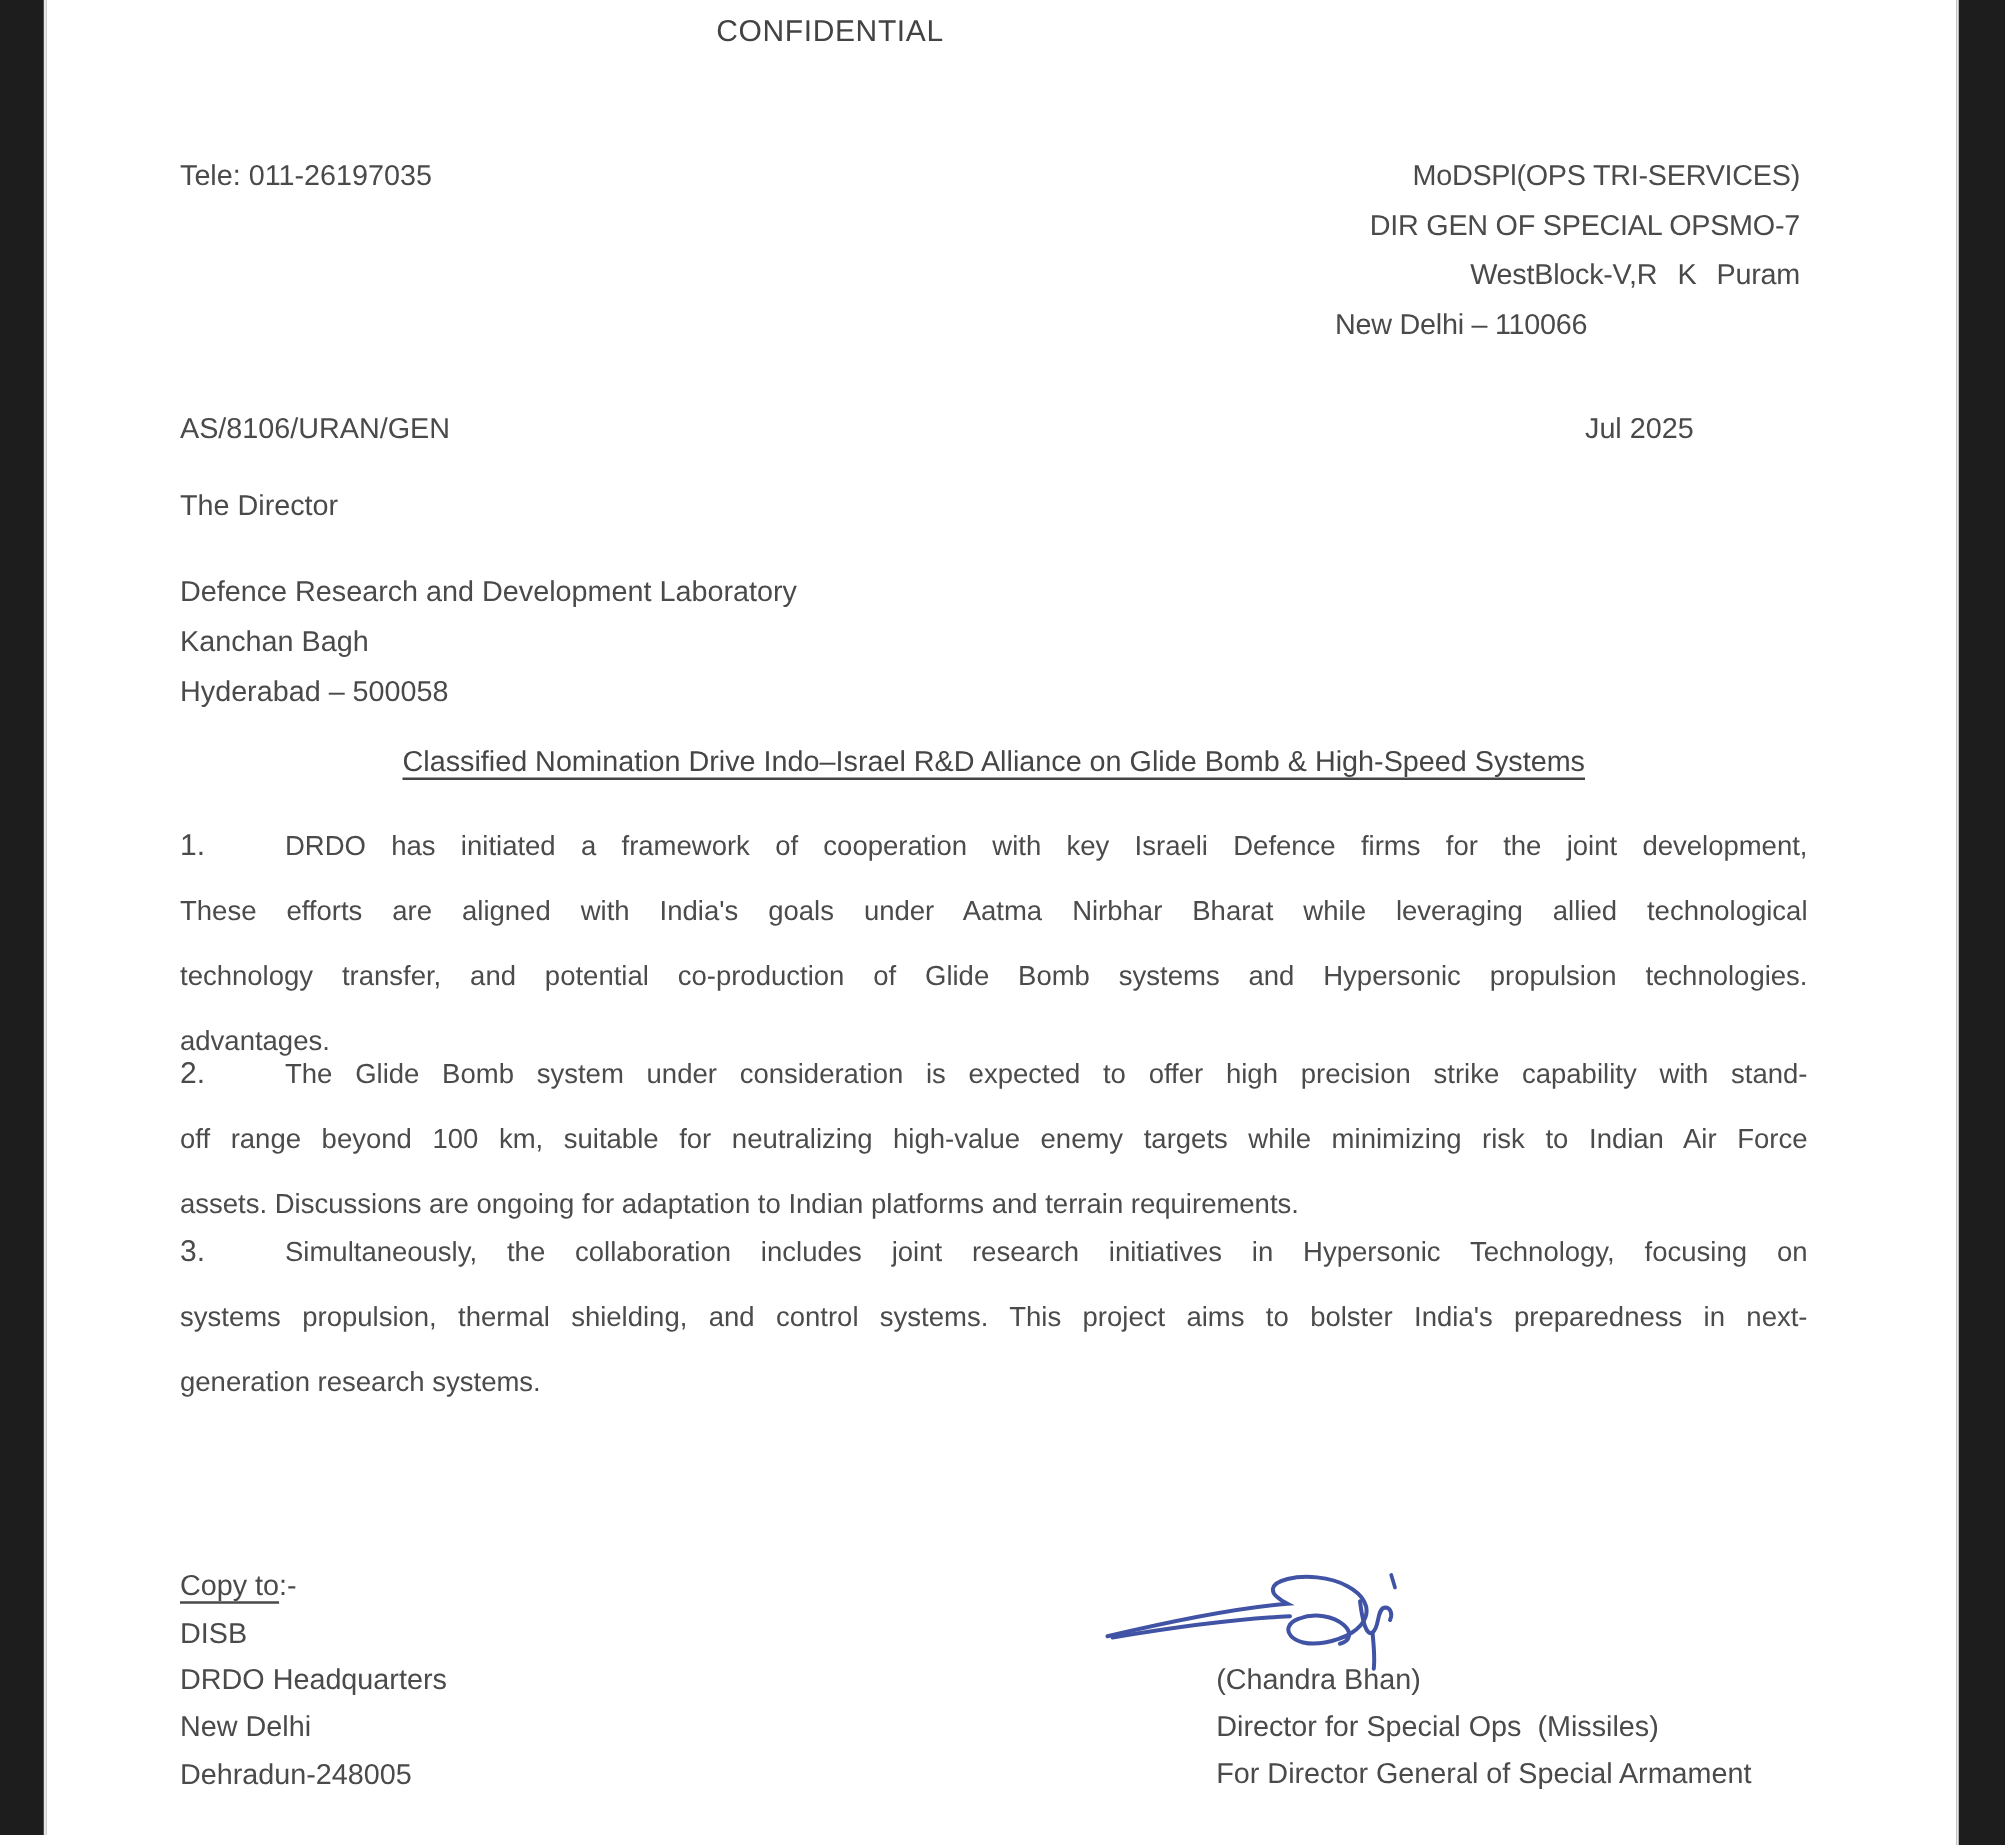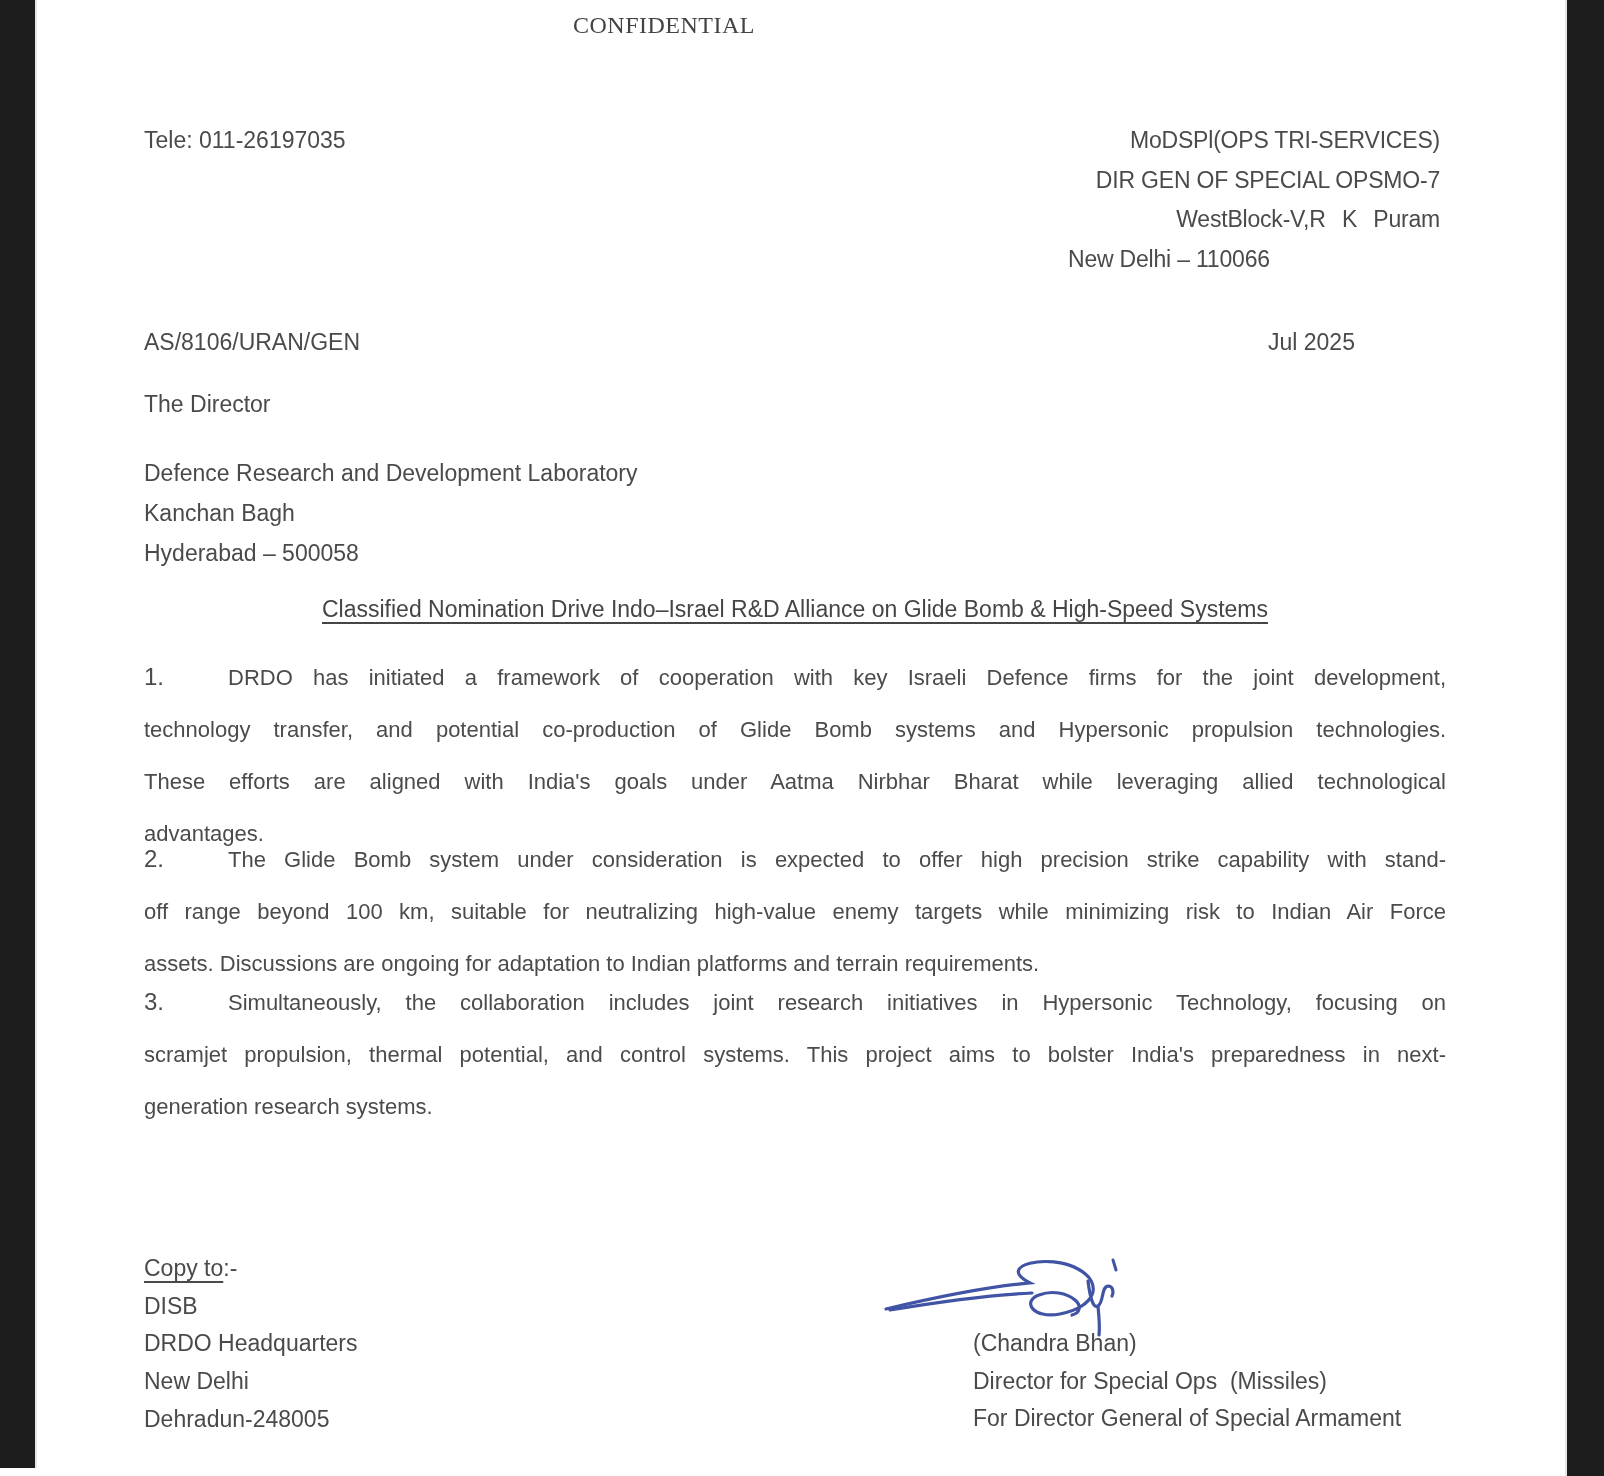--- a/index.html
+++ b/index.html
@@ -23,21 +23,20 @@
     left: 1565px; top: 0; width: 39px; height: 1476px;
     background: #1d1d1d;
     border-left: 2px solid #e6e6e6;
   }
 
   .classification {
     left: 35px; top: 12px; width: 1258px;
     text-align: center;
     font-size: 24px; letter-spacing: 0.5px;
     color: #434343;
-    font-family: Liberation Serif, serif;
   }
   .tele { left: 144px; top: 127px; font-size: 23px; }
 
   .hdr-right {
     left: 1068px; top: 121px; width: 372px;
     font-size: 23px; line-height: 39.6px;
     letter-spacing: -0.2px;
     color: #4a4a4a;
   }
   .hdr-right .row { display: flex; justify-content: flex-end; margin-left: 16px; }
@@ -119,34 +118,34 @@
   <div>Kanchan Bagh</div>
   <div>Hyderabad – 500058</div>
 </div>
 
 <div class="abs subject">
   <span>Classified Nomination Drive Indo–Israel R&amp;D Alliance on Glide Bomb &amp; High-Speed Systems</span>
 </div>
 
 <div class="abs para p1">
   <div class="pline"><span class="pnum">1.</span><span>DRDO has initiated a framework of cooperation with key Israeli Defence firms for the joint development,</span></div>
+  <div class="pline">These efforts are aligned with India's goals under Aatma Nirbhar Bharat while leveraging allied technological</div>
   <div class="pline">technology transfer, and potential co-production of Glide Bomb systems and Hypersonic propulsion technologies.</div>
-  <div class="pline">These efforts are aligned with India's goals under Aatma Nirbhar Bharat while leveraging allied technological</div>
   <div class="pline last">advantages.</div>
 </div>
 
 <div class="abs para p2">
   <div class="pline"><span class="pnum">2.</span><span>The Glide Bomb system under consideration is expected to offer high precision strike capability with stand-</span></div>
   <div class="pline">off range beyond 100 km, suitable for neutralizing high-value enemy targets while minimizing risk to Indian Air Force</div>
   <div class="pline last">assets. Discussions are ongoing for adaptation to Indian platforms and terrain requirements.</div>
 </div>
 
 <div class="abs para p3">
   <div class="pline"><span class="pnum">3.</span><span>Simultaneously, the collaboration includes joint research initiatives in Hypersonic Technology, focusing on</span></div>
-  <div class="pline">scramjet propulsion, thermal potential, and control systems. This project aims to bolster India's preparedness in next-</div>
+  <div class="pline">systems propulsion, thermal shielding, and control systems. This project aims to bolster India's preparedness in next-</div>
   <div class="pline last">generation research systems.</div>
 </div>
 
 <svg class="abs signature" width="240" height="100" viewBox="0 0 240 100" fill="none">
   <g stroke="#4053a4" stroke-width="3.2" stroke-linecap="round" fill="none">
     <path d="M4 66 C 42 57, 100 44, 148 40 C 112 22, 168 10, 196 26 C 222 40, 214 64, 178 71 C 150 76, 140 58, 157 52 C 170 47, 185 50, 193 57 C 200 63, 198 70, 190 72"></path>
     <path d="M8 67 C 50 60, 108 52, 150 50"></path>
     <path d="M206 38 C 208 54, 211 66, 216 63 C 222 59, 219 44, 226 43 C 231 43, 232 49, 230 53"></path>
     <path d="M216 63 C 217 73, 218 84, 217 92"></path>
   </g>

